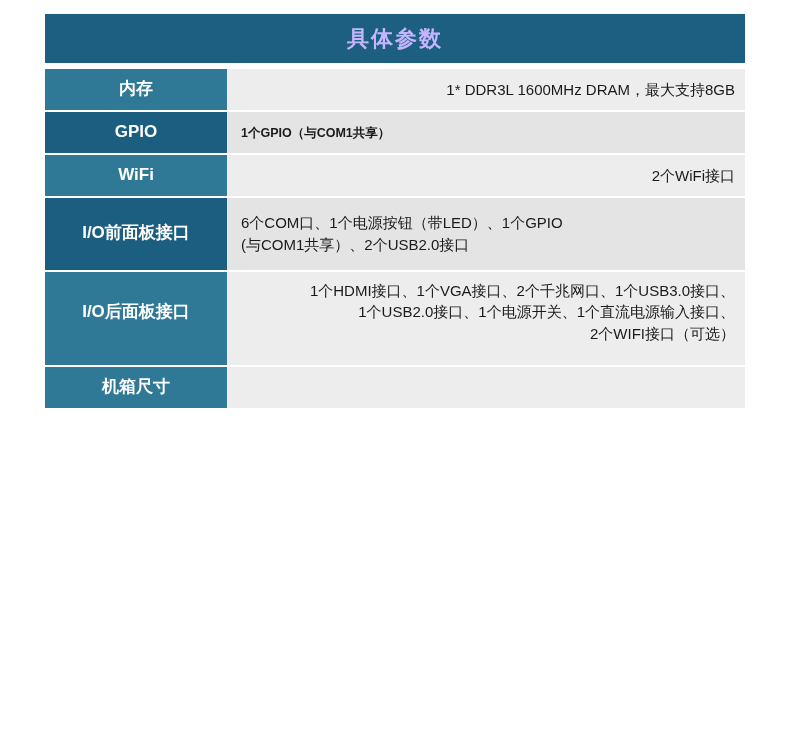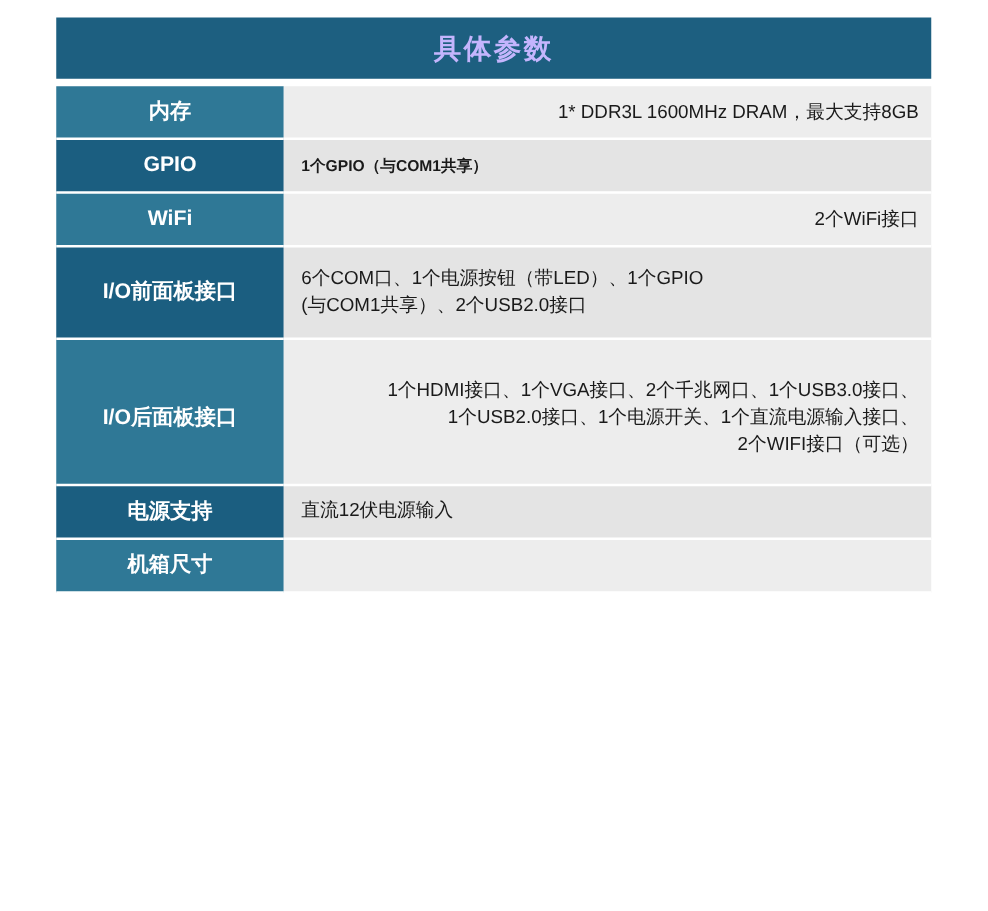--- a/index.html
+++ b/index.html
@@ -67,21 +67,21 @@
   td.value.alt {
     background: #ededed;
     text-align: right;
   }
   td.value.small {
     font-size: 12.5px;
     font-weight: bold;
   }
   td.value .ln { display: block; }
   .tall td.label, .tall td.value { padding-top: 14px; padding-bottom: 14px; }
-  .xtall td.label, .xtall td.value { padding-top: 30px; padding-bottom: 20px; }
+  .xtall td.label, .xtall td.value { padding-top: 8px; padding-bottom: 20px; }
 </style>
 </head>
 <body>
 
 <div class="spec-sheet">
 
   <div class="spec-title">具体参数</div>
 
   <table class="spec-table">
     <colgroup>
@@ -116,25 +116,19 @@
         </tr>
         <tr class="xtall">
           <td class="label alt">I/O后面板接口</td>
           <td class="value alt">
             <span class="ln">1个HDMI接口、1个VGA接口、2个千兆网口、1个USB3.0接口、</span>
             <span class="ln">1个USB2.0接口、1个电源开关、1个直流电源输入接口、</span>
             <span class="ln">2个WIFI接口（可选）</span>
           </td>
         </tr>
         <tr>
-          <td class="label">电源支持</td>
-          <td class="value">
-            <span class="ln">直流12伏电源输入</span>
-          </td>
-        </tr>
-        <tr>
           <td class="label alt">机箱尺寸</td>
           <td class="value alt"></td>
         </tr>
       </tbody>
   </table>
 
 </div>
 
 </body></html>

